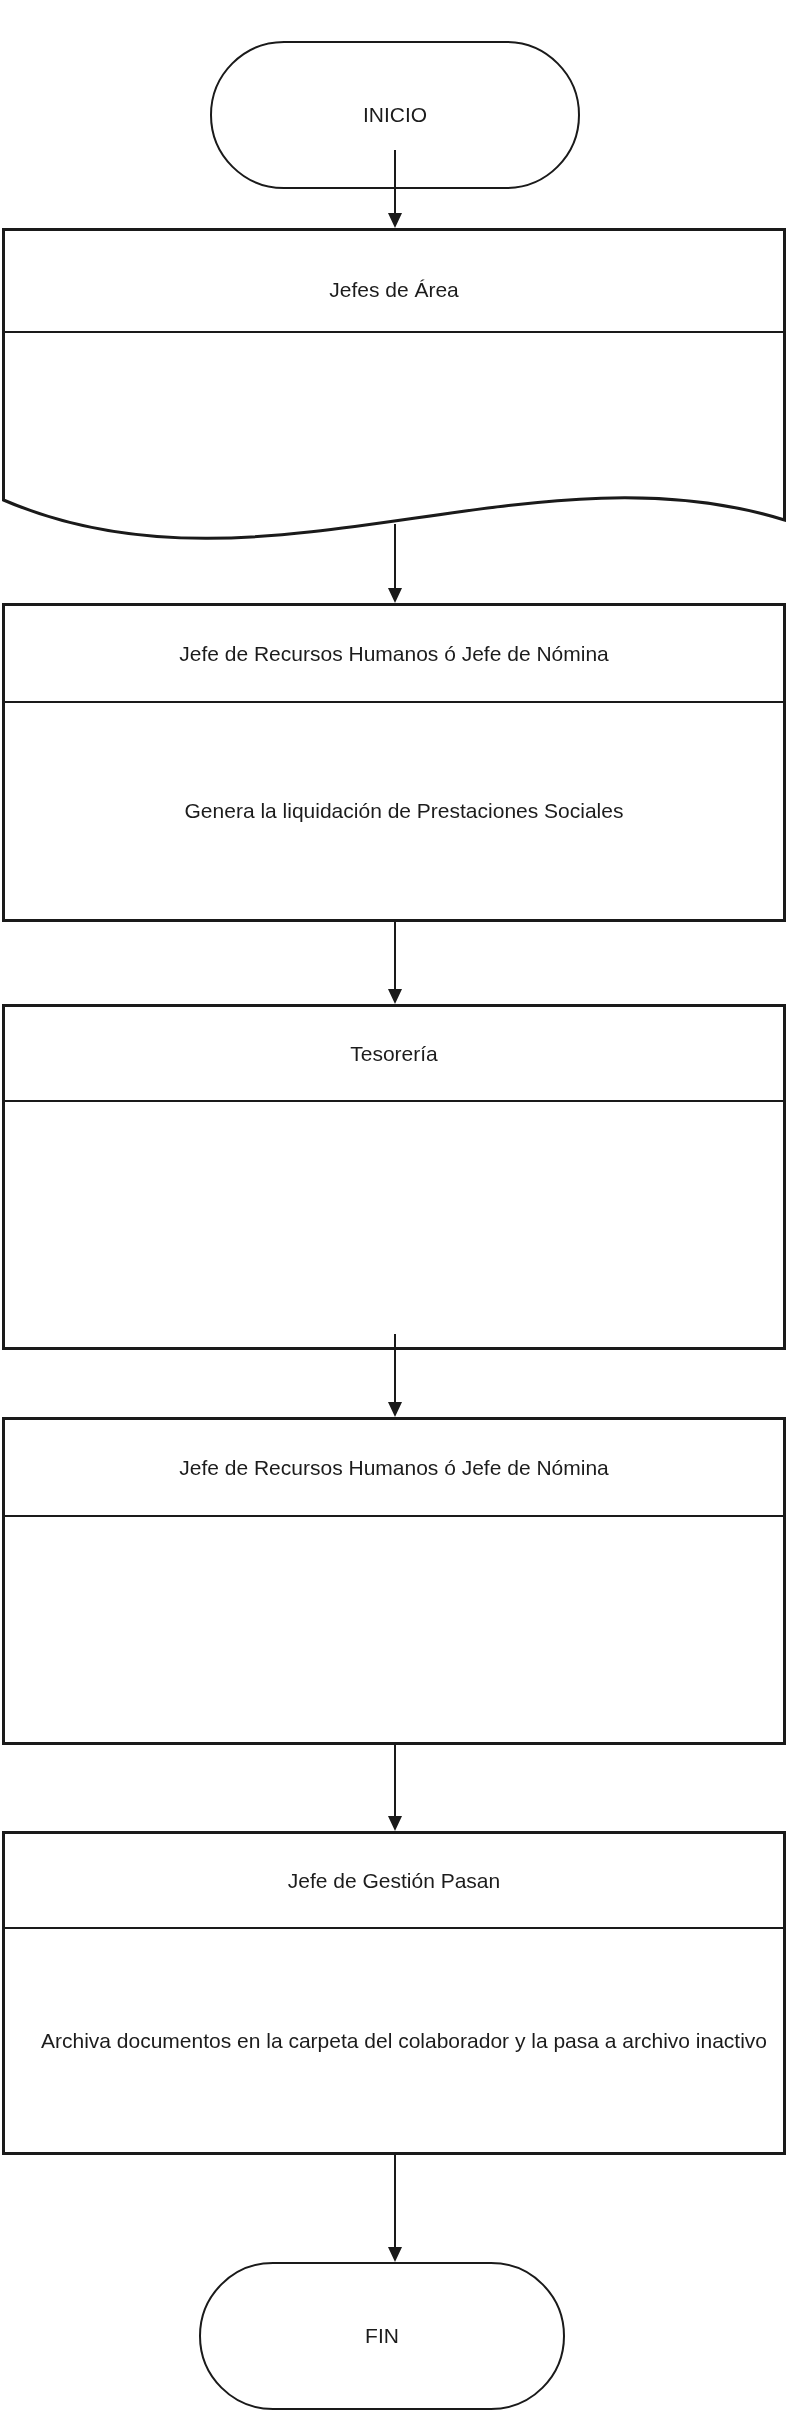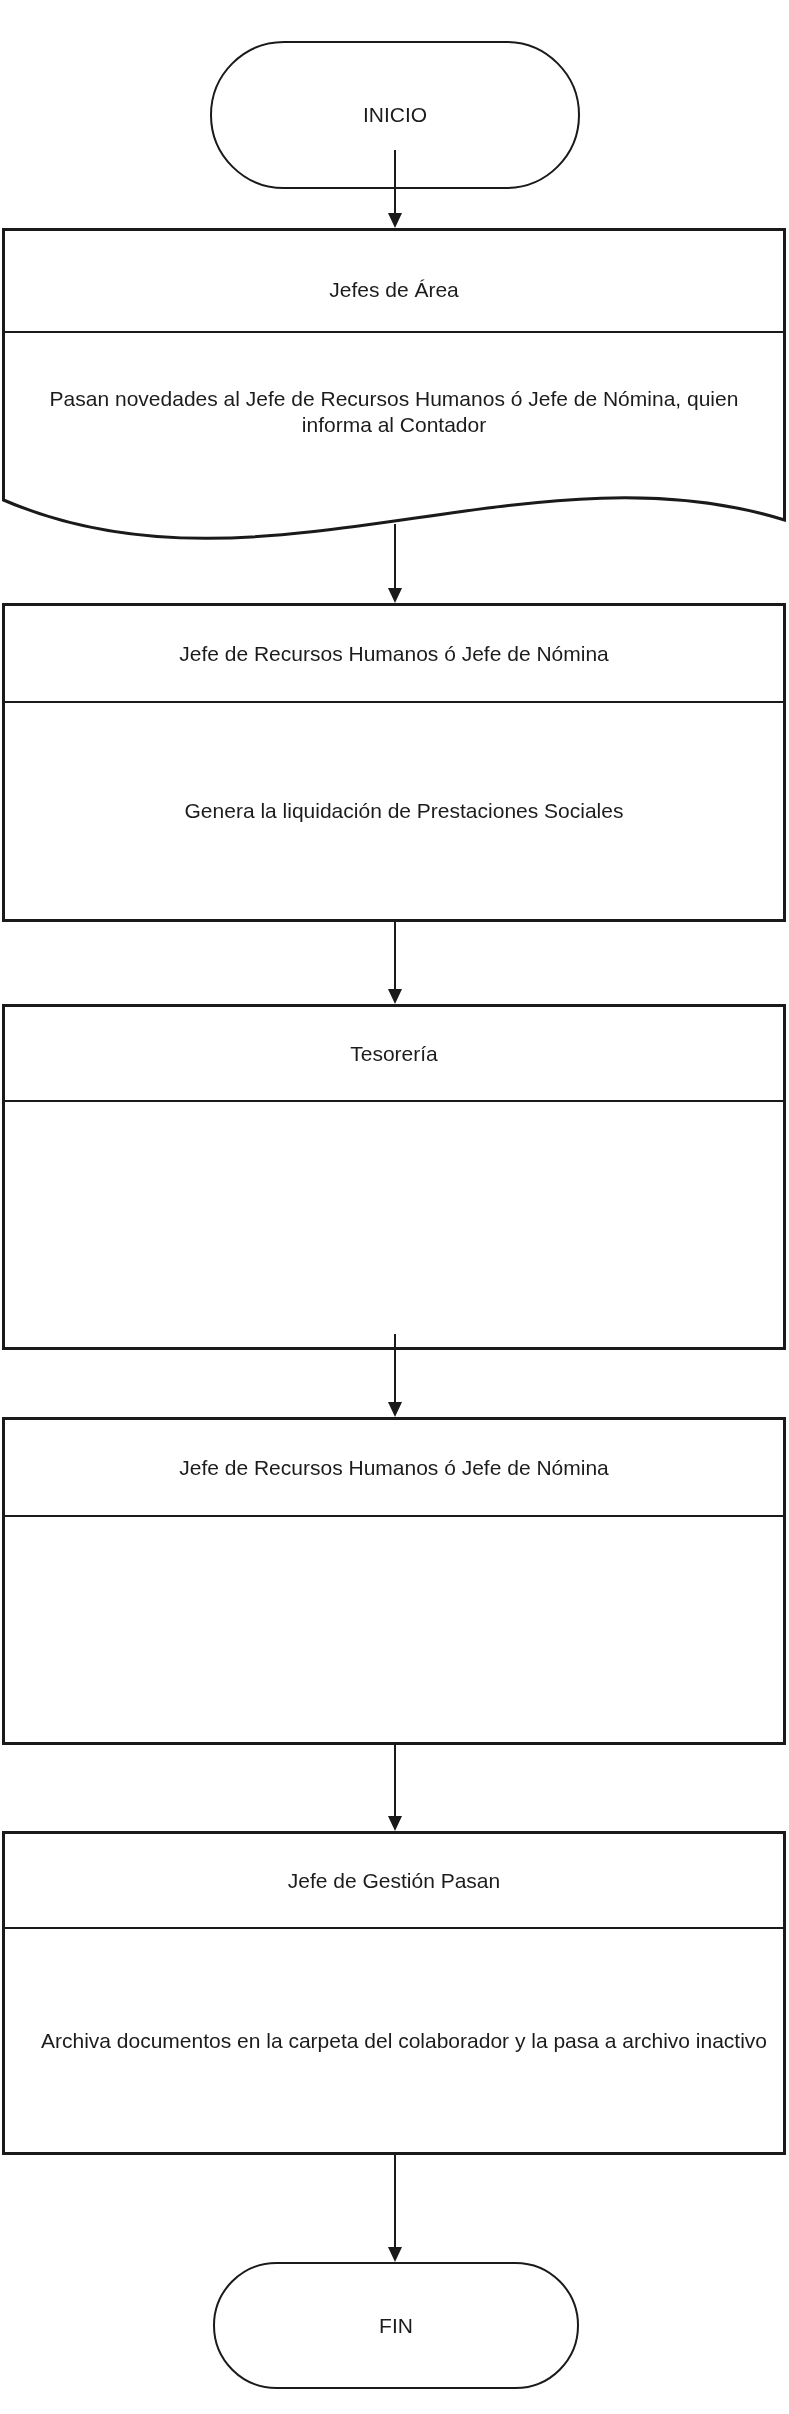--- a/index.html
+++ b/index.html
@@ -92,23 +92,20 @@
     <polygon points="2,63 16,63 9,78" fill="#1a1a1a"></polygon>
   </svg>
 
   <svg class="docbox-svg" width="784" height="340" viewBox="0 0 784 340">
     <path d="M 1.5 1.5 L 782.5 1.5 L 782.5 292 C 526 212, 256 382, 1.5 272 Z" fill="#ffffff" stroke="#1a1a1a" stroke-width="3"></path>
     <line x1="1.5" y1="104" x2="782.5" y2="104" stroke="#1a1a1a" stroke-width="2"></line>
   </svg>
   <div class="overlay" style="top:228px; height:124px;">
     <span class="txt">Jefes de Área</span>
   </div>
-  <div class="overlay" style="top:332px; height:160px;">
-    <span class="txt">Pasan novedades al Jefe de Recursos Humanos ó Jefe de Nómina, quien informa al Contador</span>
-  </div>
 
   <svg class="arrow" style="top:524px;" width="18" height="79" viewBox="0 0 18 79">
     <line x1="9" y1="0" x2="9" y2="65" stroke="#1a1a1a" stroke-width="2"></line>
     <polygon points="2,64 16,64 9,79" fill="#1a1a1a"></polygon>
   </svg>
 
   <div class="pbox" style="top:603px; height:319px;">
     <div class="pbox-header" style="height:97px;">
       <span class="txt">Jefe de Recursos Humanos ó Jefe de Nómina</span>
     </div>
@@ -151,17 +148,17 @@
     <div class="pbox-body">
       <span class="txt">Archiva documentos en la carpeta del colaborador y la pasa a archivo inactivo</span>
     </div>
   </div>
 
   <svg class="arrow" style="top:2155px;" width="18" height="107" viewBox="0 0 18 107">
     <line x1="9" y1="0" x2="9" y2="93" stroke="#1a1a1a" stroke-width="2"></line>
     <polygon points="2,92 16,92 9,107" fill="#1a1a1a"></polygon>
   </svg>
 
-  <div class="stadium" style="left:213px; top:2262px; width:366px; height:127px;">
+  <div class="stadium" style="left:199px; top:2262px; width:366px; height:148px;">
     <span>FIN</span>
   </div>
 
 </div>
 
 </body></html>

